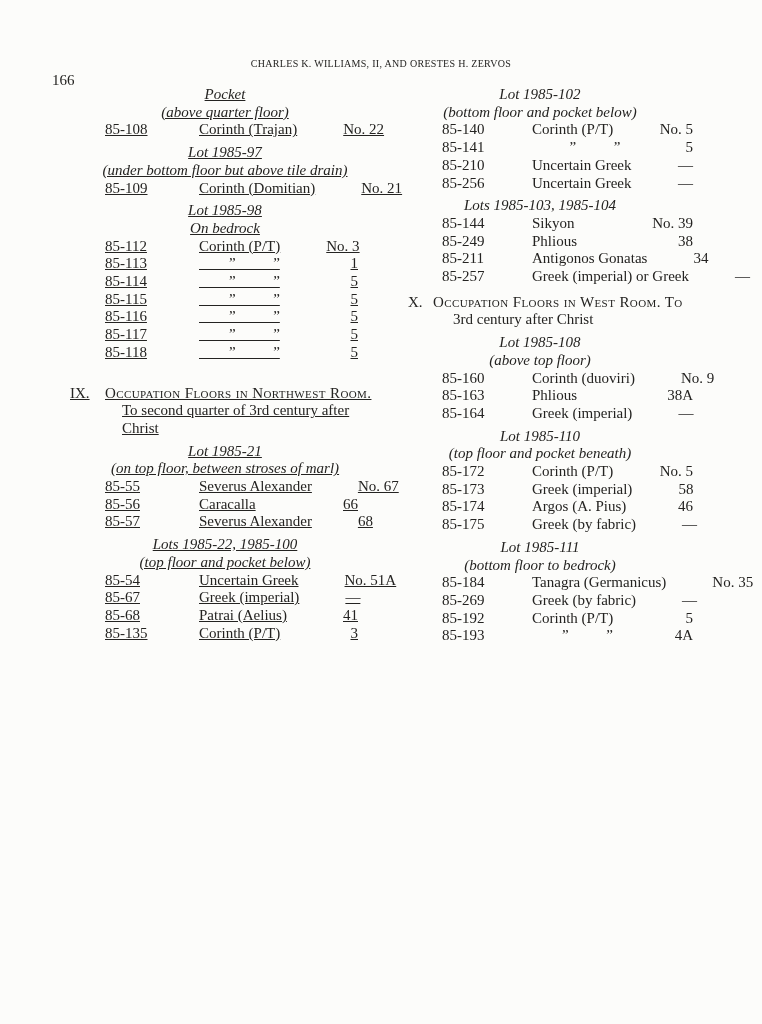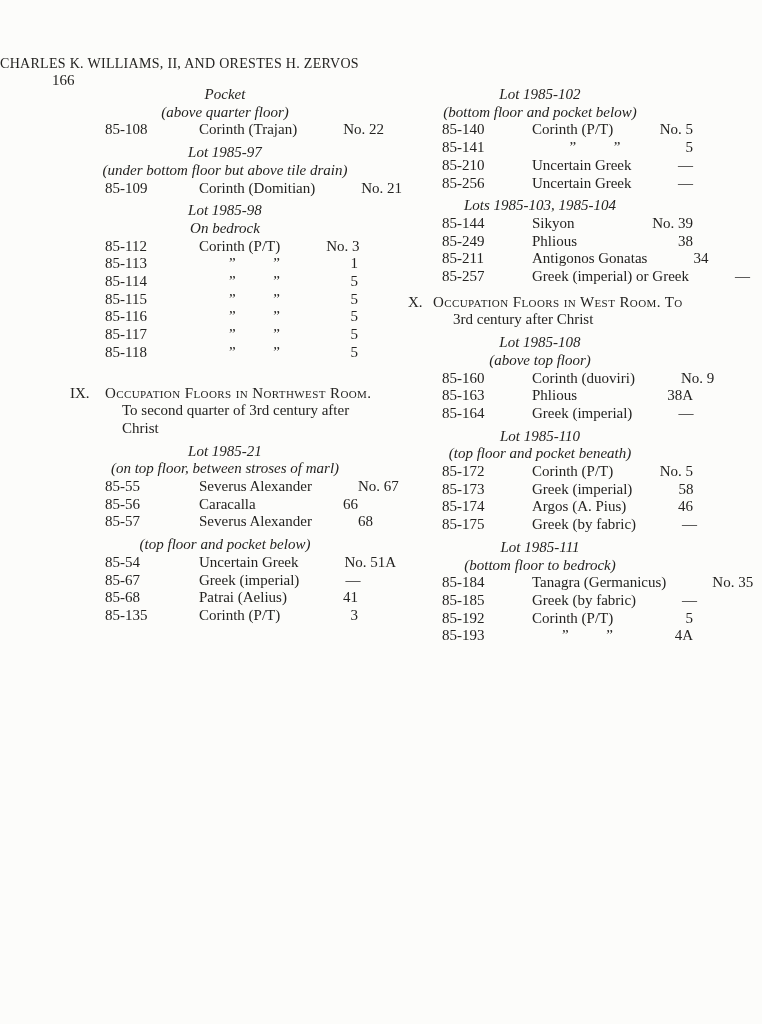--- a/index.html
+++ b/index.html
@@ -14,28 +14,28 @@
     width: 762px; height: 1024px;
     background: #fcfcfa;
     overflow: hidden;
   }
   .page-num {
     position: absolute; left: 52px; top: 71px;
     font-size: 15px; line-height: 18px;
   }
   .page-title {
     position: absolute; left: 0; top: 55px; width: 762px;
-    text-align: left;
-    font-size: 14px; line-height: 18px; letter-spacing: 0.3px;
+    text-align: center;
+    font-size: 10px; line-height: 18px; letter-spacing: 0.3px;
   }
   .col {
     position: absolute; top: 86px; width: 330px;
     font-size: 15px; line-height: 17.7px;
   }
-  #col-left  { left: 60px; }
+  #col-left  { left: 60px; text-decoration: underline; }
   #col-right { left: 400px; }
 
   .block { margin-top: 0; }
   .block.lot { margin-top: 5px; }
   .col > .block:first-child { margin-top: 0; }
 
   .lot-line { text-align: center; font-style: italic; white-space: nowrap; }
   #col-right .lot-line { width: 280px; }
 
   .row { display: flex; gap: 34px; }
@@ -152,20 +152,21 @@
           <span class="row-desc">Caracalla</span>
           <span class="row-no">66</span>
         </div>
         <div class="row">
           <span class="row-id">85-57</span>
           <span class="row-desc">Severus Alexander</span>
           <span class="row-no">68</span>
         </div>
       </div>
       <div class="block lot">
+        <div class="lot-line">Lots 1985-22, 1985-100</div>
         <div class="lot-line">(top floor and pocket below)</div>
       </div>
       <div class="block rows">
         <div class="row">
           <span class="row-id">85-54</span>
           <span class="row-desc">Uncertain Greek</span>
           <span class="row-no">No. 51A</span>
         </div>
         <div class="row">
           <span class="row-id">85-67</span>
@@ -294,21 +295,21 @@
         <div class="lot-line">Lot 1985-111</div>
         <div class="lot-line">(bottom floor to bedrock)</div>
       </div>
       <div class="block rows">
         <div class="row">
           <span class="row-id">85-184</span>
           <span class="row-desc">Tanagra (Germanicus)</span>
           <span class="row-no">No. 35</span>
         </div>
         <div class="row">
-          <span class="row-id">85-185</span>
+          <span class="row-id">85-269</span>
           <span class="row-desc">Greek (by fabric)</span>
           <span class="row-no">—</span>
         </div>
         <div class="row">
           <span class="row-id">85-192</span>
           <span class="row-desc">Corinth (P/T)</span>
           <span class="row-no">5</span>
         </div>
         <div class="row">
           <span class="row-id">85-193</span>

